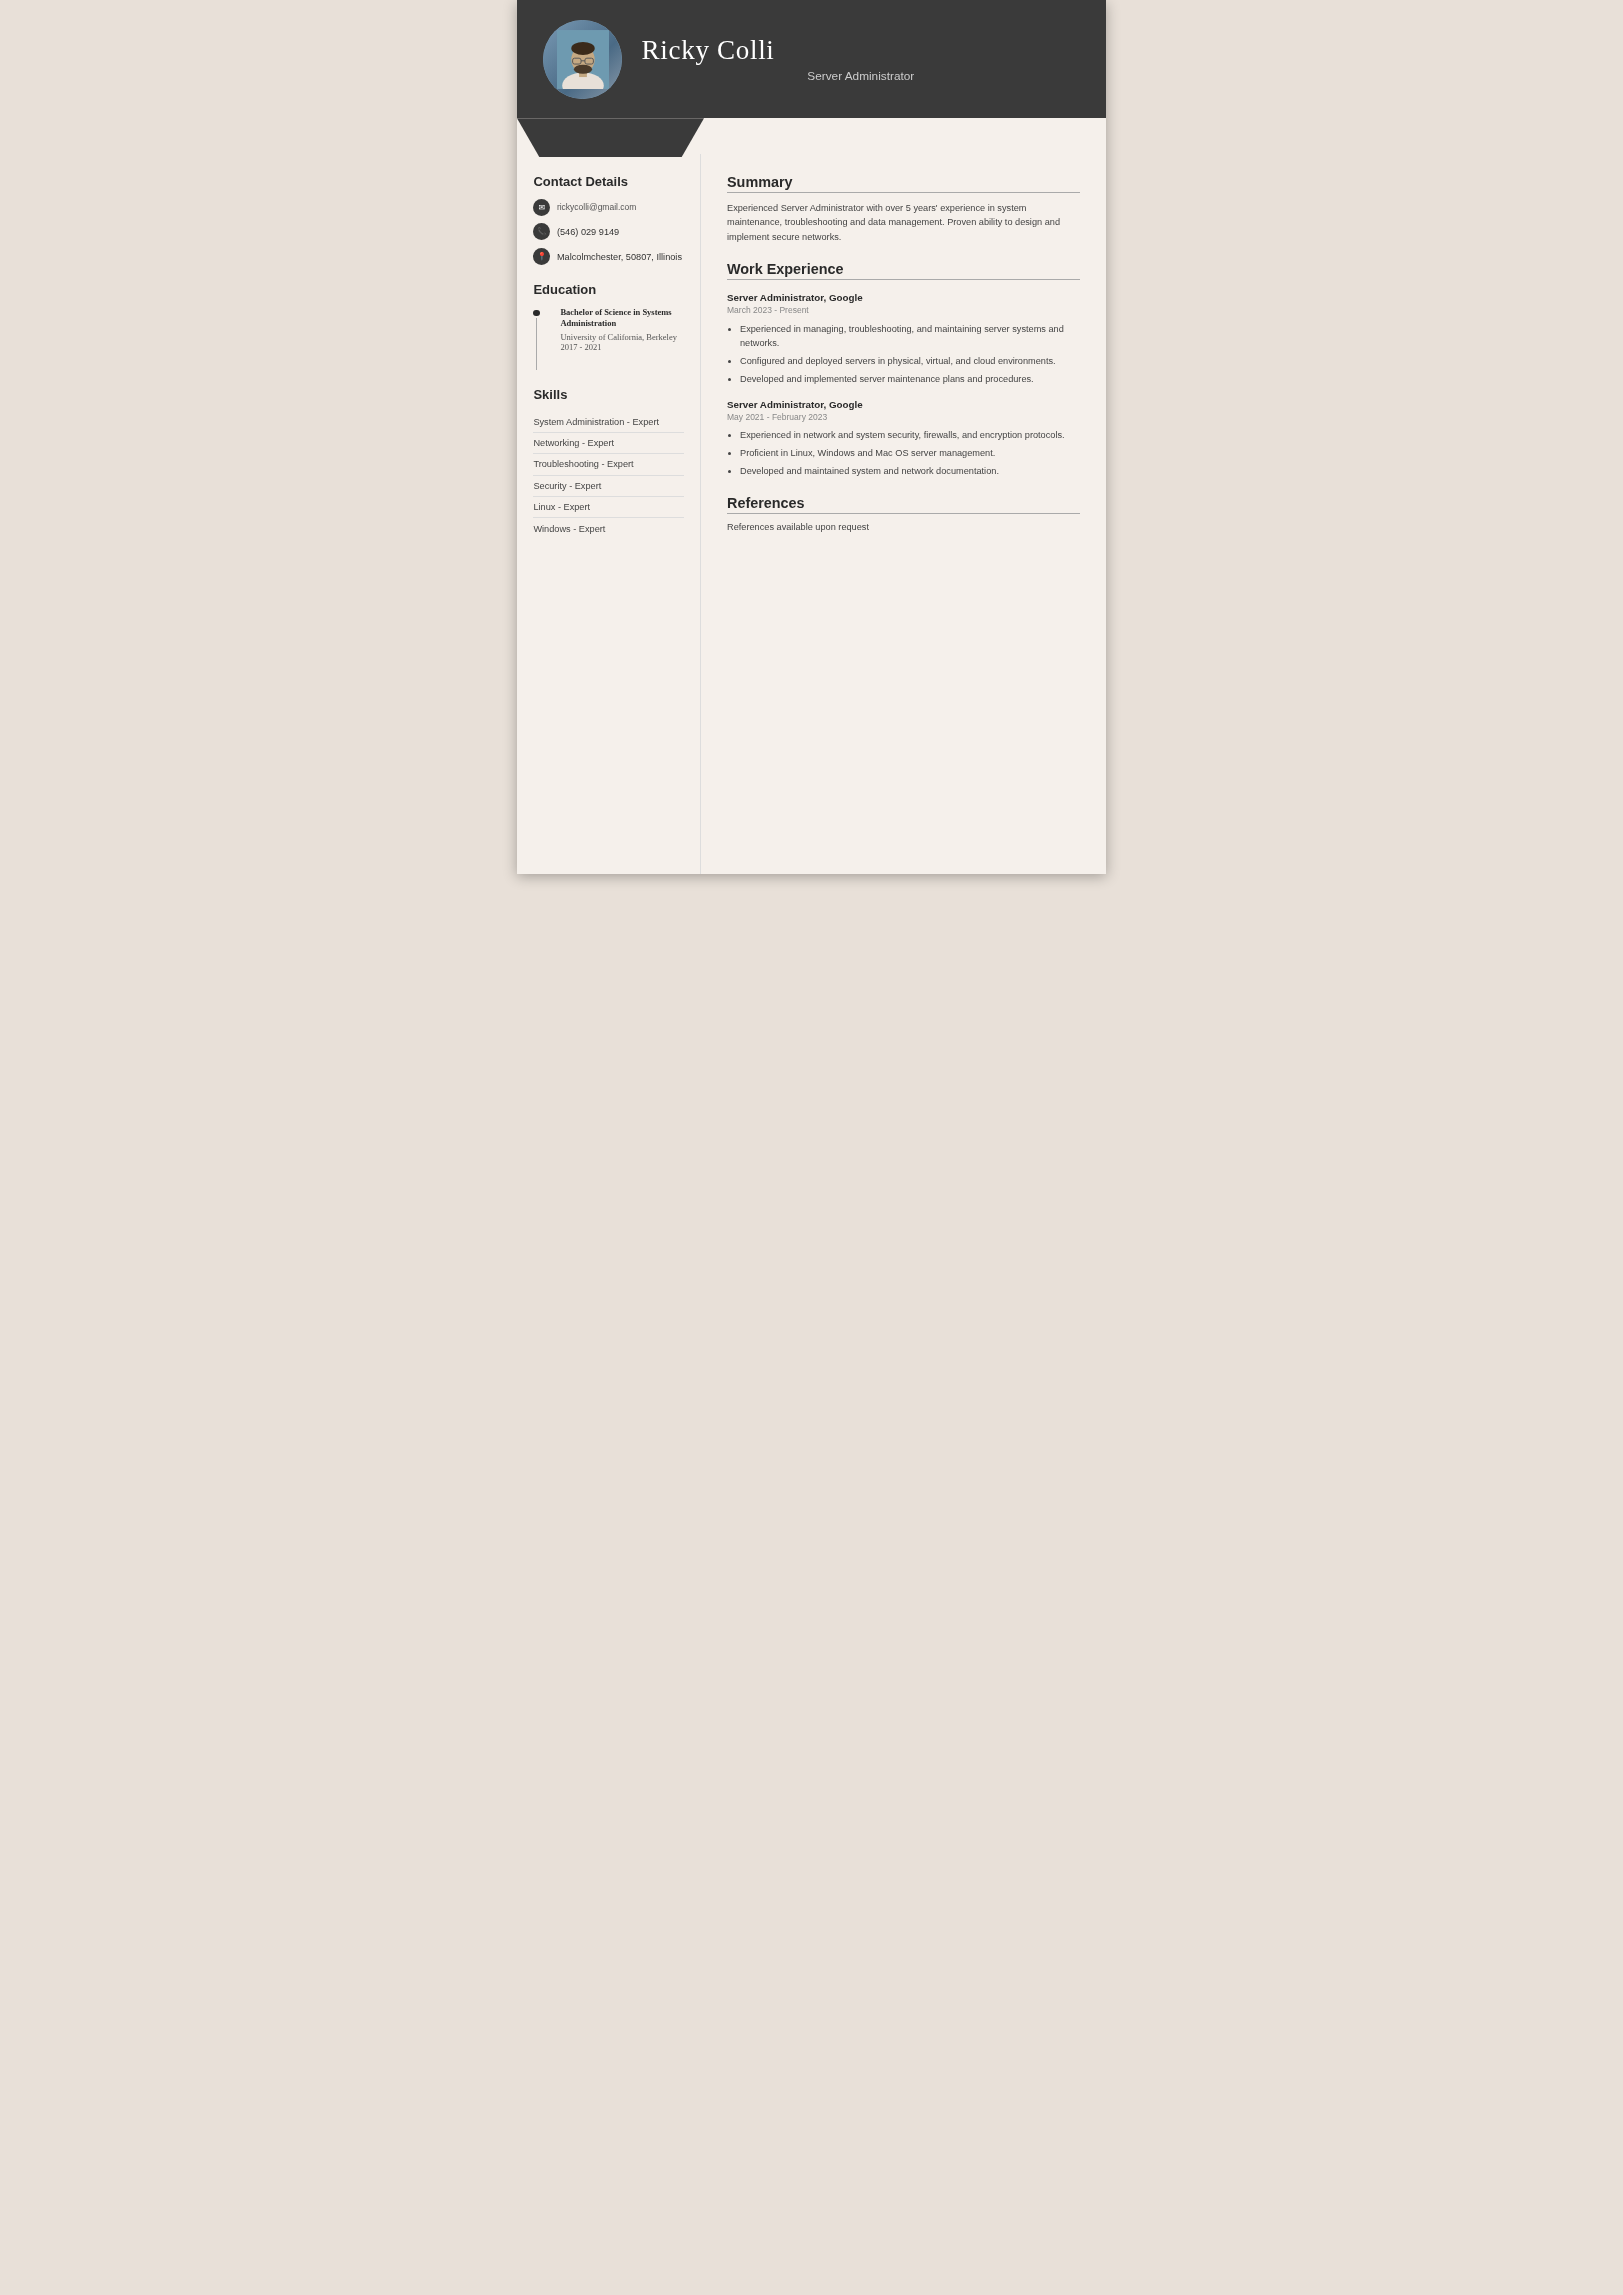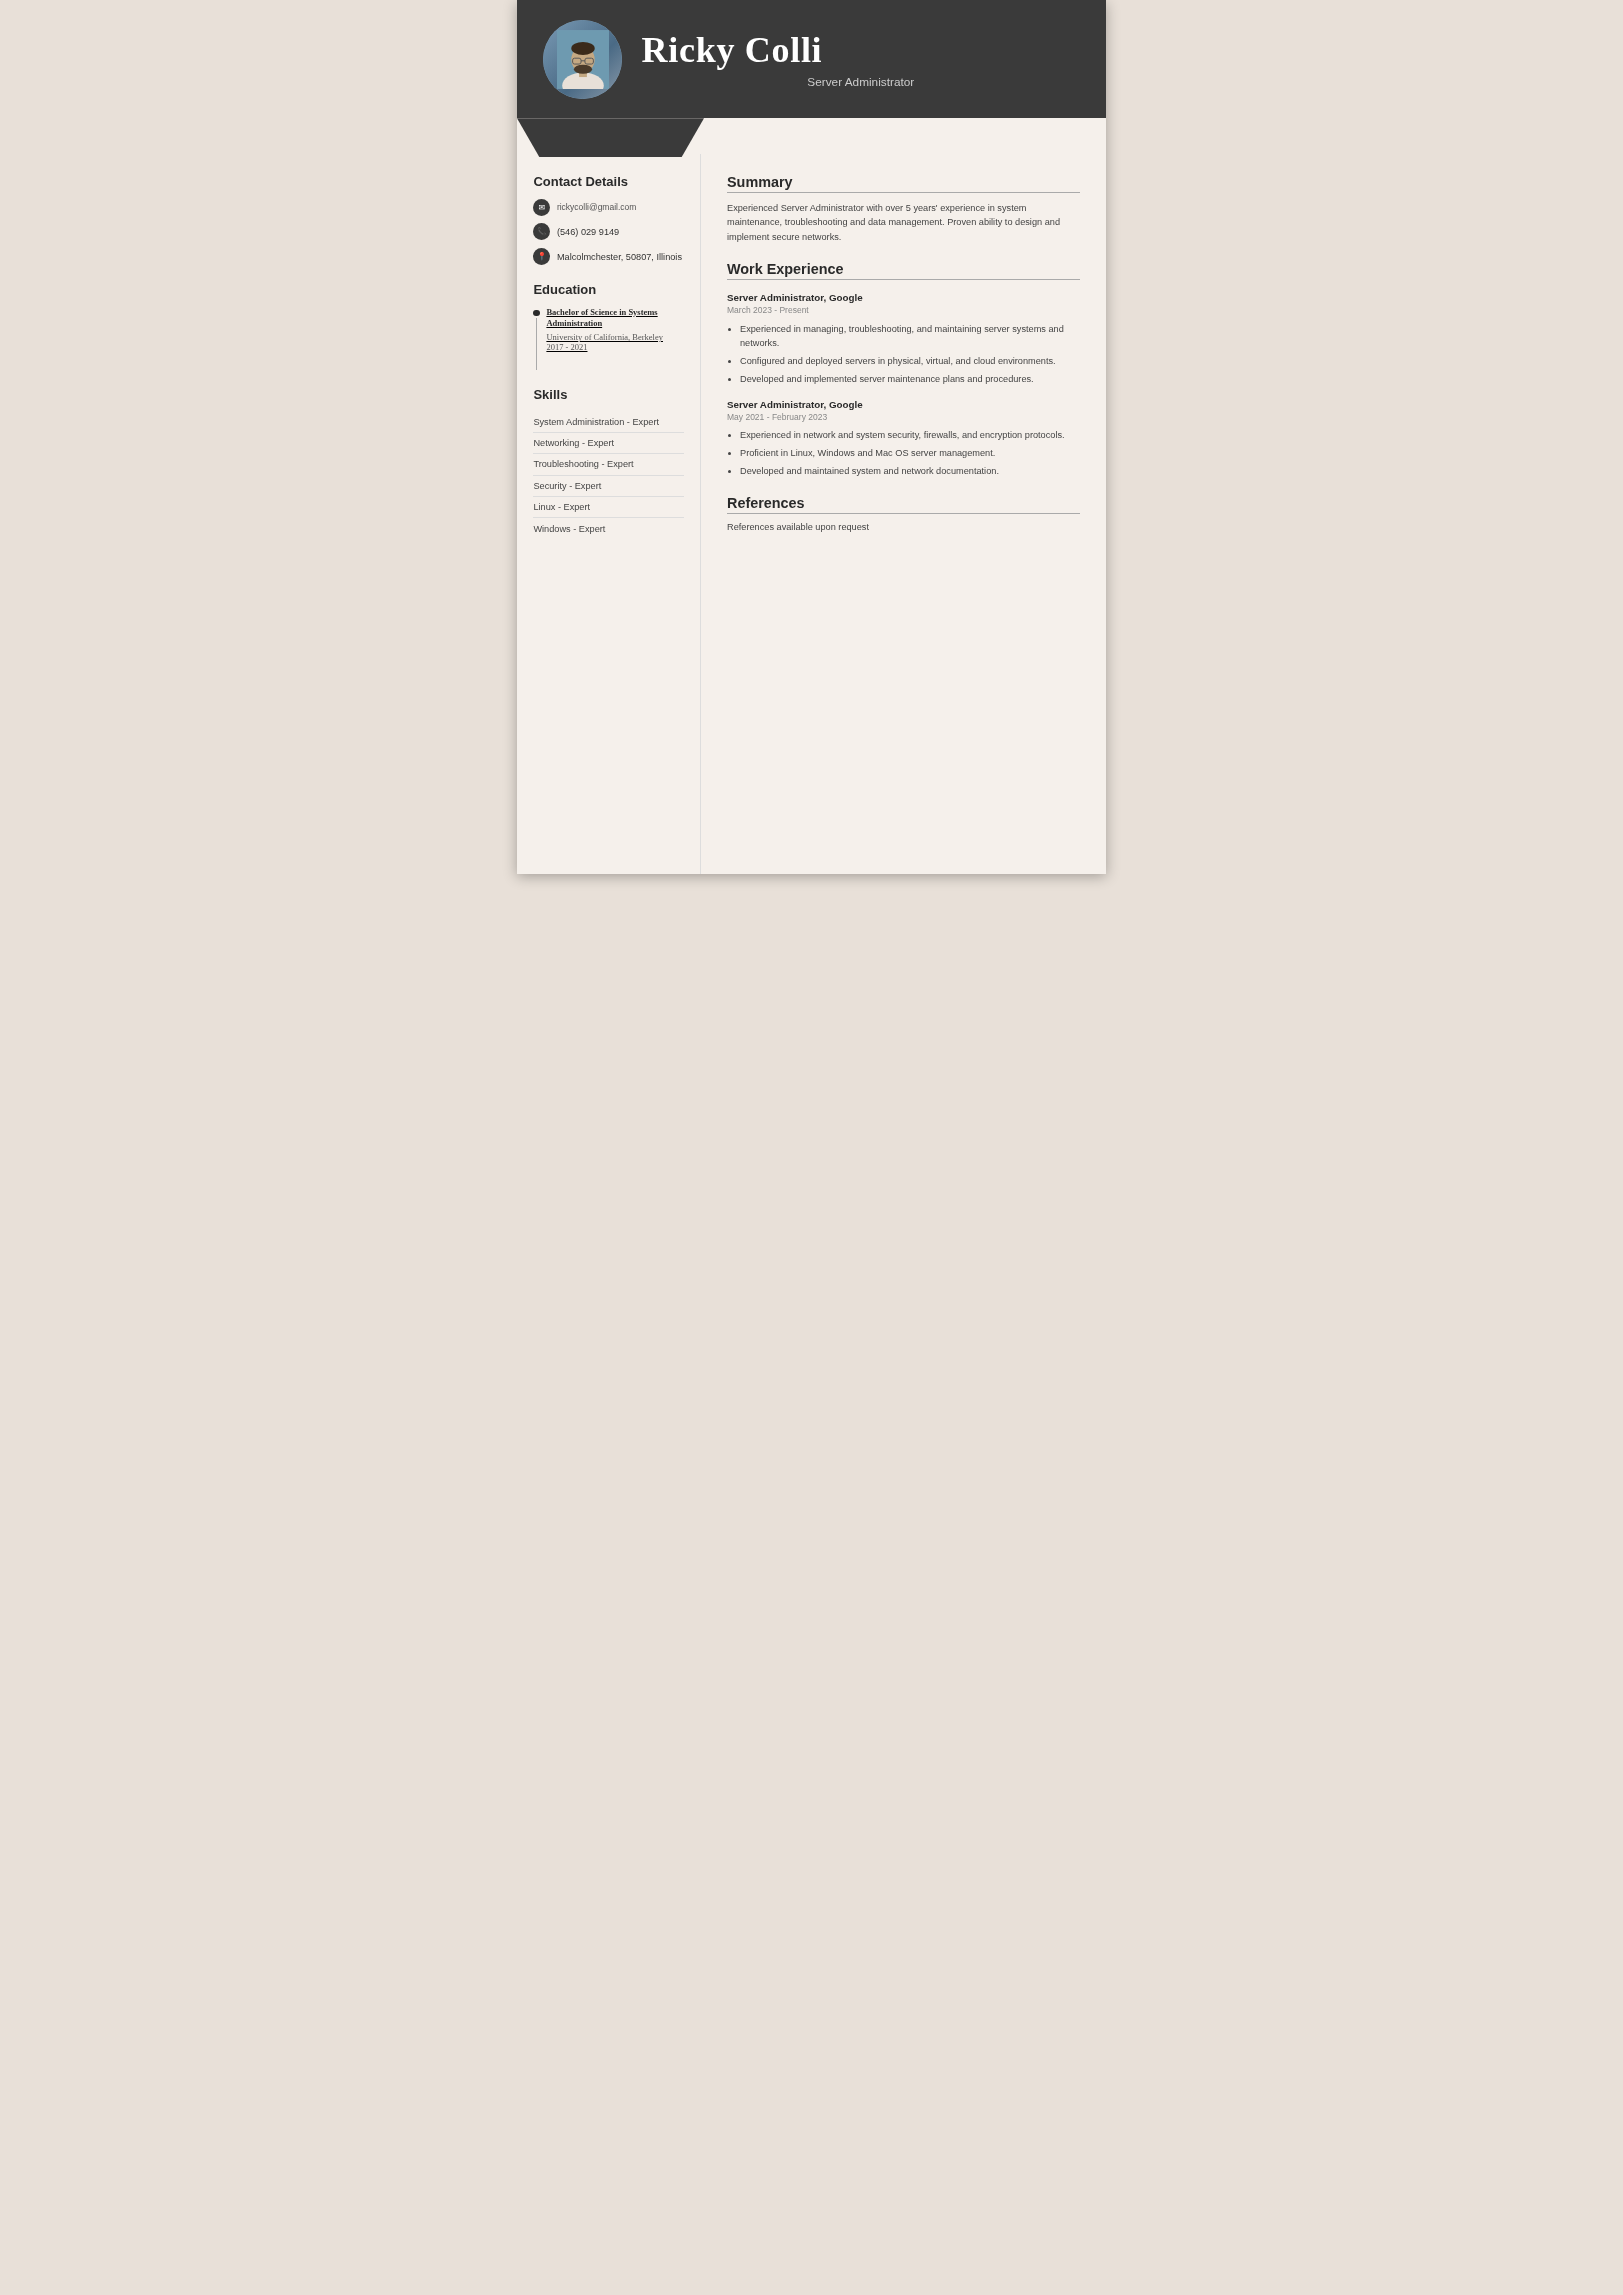--- a/index.html
+++ b/index.html
@@ -49,23 +49,23 @@
       overflow: hidden;
     }
     .avatar-placeholder svg {
       width: 52px;
       height: 59px;
     }
     .header-info {
       flex: 1;
     }
     .header-name {
-      font-size: 36px;
+      font-size: 27px;
       color: #ffffff;
-      font-weight: 700;
+      font-weight: 400;
       font-family: 'Georgia', serif;
       letter-spacing: 0.7px;
     }
     .header-title {
       font-size: 11.8px;
       color: #cccccc;
       font-weight: 300;
       margin-top: 3.3px;
       font-family: Arial, sans-serif;
       text-align: center;
@@ -146,22 +146,21 @@
       font-size: 8.5px;
       color: #555;
       margin-top: 2px;
     }
     .education-year {
       font-size: 8.5px;
       color: #555;
     }
     .education-wrapper {
       display: flex;
-      gap: 0;
-      text-decoration: underline;
+      gap: 14px;
     }
     .education-bullet-col {
       display: flex;
       flex-direction: column;
       align-items: center;
       padding-top: 3.3px;
       margin-right: 6.5px;
     }
     .edu-dot {
       width: 6.5px;

